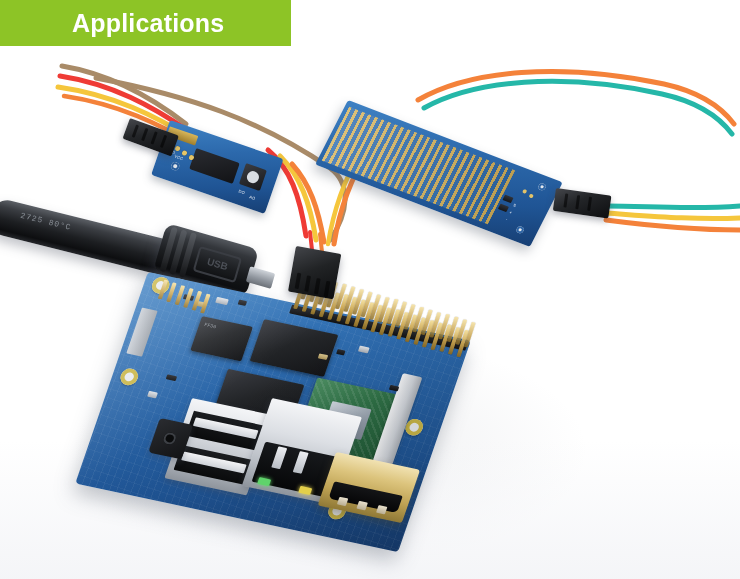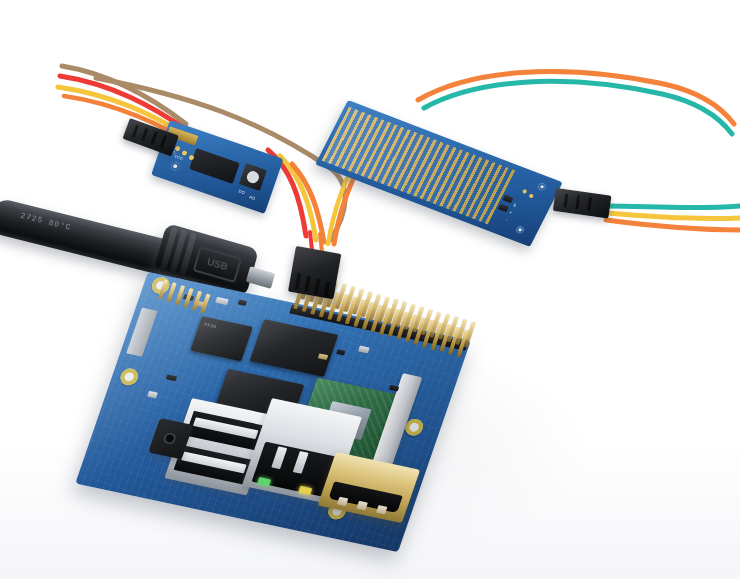--- a/index.html
+++ b/index.html
@@ -752,14 +752,17 @@
       <span style="position:absolute; left:16px; top:27px; width:4px; height:16px;
                    background:#000; opacity:.5; border-radius:1px;"></span>
       <span style="position:absolute; left:26px; top:28px; width:4px; height:16px;
                    background:#000; opacity:.5; border-radius:1px;"></span>
       <span style="position:absolute; left:36px; top:29px; width:4px; height:16px;
                    background:#000; opacity:.5; border-radius:1px;"></span>
     </div>
 
   </div>
 
+  <div id="banner">
+    <span id="banner-label">Applications</span>
+  </div>
 
 </div>
 
 </body></html>

